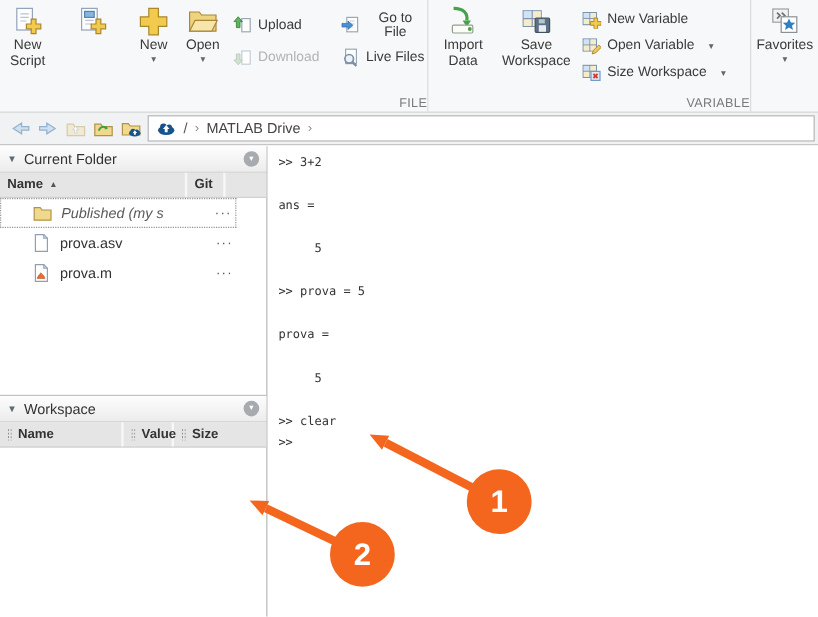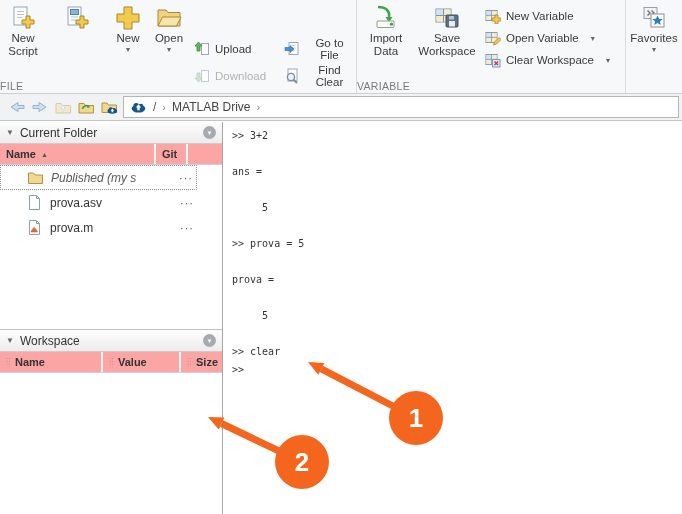--- a/index.html
+++ b/index.html
@@ -6,30 +6,30 @@
   .app{position:relative;width:682px;height:514px;overflow:hidden;
        font-family:"Liberation Sans",sans-serif;background:#fff;
        -webkit-font-smoothing:antialiased;}
   
   .toolstrip{position:absolute;left:0;top:0;width:682px;height:93px;
              background:#f7f8f9;border-bottom:1px solid #cfcfcf;display:flex;}
   .ts-section{position:relative;height:100%;border-right:1px solid #dcdcdc;}
   .ts-section.file{width:356px;}
   .ts-section.variable{width:268px;}
   .ts-section.favs{flex:1;border-right:none;}
-  .ts-label{position:absolute;bottom:1px;left:0;width:100%;text-align:left;
+  .ts-label{position:absolute;bottom:1px;left:0;width:100%;text-align:right;
             font-size:10.5px;color:#7a7a7a;letter-spacing:.3px;}
   .ts-row{display:flex;align-items:flex-start;height:74px;padding-top:3px;}
   .big-btn{display:flex;flex-direction:column;align-items:center;gap:1px;
            font-size:11.5px;line-height:13px;color:#3a3a3a;text-align:center;
            background:none;border:none;padding:2px 1px 0 1px;cursor:pointer;
            font-family:inherit;}
   .big-btn .caret{font-size:8px;color:#666;line-height:8px;}
   .stack{display:flex;flex-direction:column;}
-  .stack.two{padding-top:9px;gap:9px;margin-top:28px;}
+  .stack.two{padding-top:9px;gap:9px;}
   .stack.three{padding-top:4px;gap:4px;}
   .small-btn{display:flex;align-items:center;gap:5px;font-size:11.5px;color:#3a3a3a;
              background:none;border:none;padding:0;cursor:pointer;font-family:inherit;height:18px;}
   .small-btn.disabled{color:#b3b3b3;cursor:default;}
   .small-btn .caret{font-size:8px;color:#666;margin-left:7px;}
   
   .navbar{position:absolute;left:0;top:94px;width:682px;height:27px;background:#f1f2f3;
           border-bottom:1px solid #c6c6c6;display:flex;align-items:center;padding-left:5px;box-sizing:border-box;}
   .nav-btn{width:23px;height:20px;display:flex;align-items:center;justify-content:center;
            background:none;border:none;padding:0;cursor:pointer;}
@@ -40,36 +40,36 @@
   
   .left-panel{position:absolute;left:0;top:122px;width:222px;bottom:0;background:#fff;
               border-right:1px solid #a6a6a6;box-sizing:content-box;}
   .panel-header{height:21px;background:linear-gradient(#fdfdfd,#ececec);
                 border-bottom:1px solid #ccc;display:flex;align-items:center;
                 padding:0 6px;gap:6px;}
   .panel-header .tri{font-size:8px;color:#5f6a72;}
   .panel-header .ttl{font-size:12px;color:#333;}
   .opt-circle{margin-left:auto;width:13px;height:13px;border-radius:50%;background:#a7abb0;
               color:#fff;font-size:7px;line-height:13px;text-align:center;border:none;padding:0;cursor:pointer;}
-  .col-row{display:flex;height:20px;background:#fca5a5;border-bottom:1px solid #d0d0d0;
+  .col-row{display:flex;height:20px;background:#e5e5e5;border-bottom:1px solid #d0d0d0;
            font-size:11px;font-weight:bold;color:#333;}
   .col-cell{display:flex;align-items:center;padding-left:6px;border-right:2px solid #f7f7f7;box-sizing:border-box;}
   .cf-name{flex:1;gap:5px;}
   .cf-git{width:32px;}
   .cf-blank{width:34px;border-right:none;}
   .sort{font-size:7px;color:#555;}
   .file-row{display:flex;align-items:center;height:25px;width:197px;box-sizing:border-box;
             padding-left:26px;gap:7px;font-size:12px;color:#333;cursor:default;}
   .file-row.selected{border:1px dotted #949494;}
   .file-row .fname{flex:1;white-space:nowrap;overflow:hidden;}
   .file-row .fname.italic{font-style:italic;color:#5a5a5a;}
   .row-menu{color:#555;font-size:11px;letter-spacing:1px;margin-right:3px;cursor:pointer;background:none;border:none;padding:0;}
   .ws-panel{position:absolute;left:0;top:207px;width:222px;}
   .ws-cell-name{width:103px;}
-  .ws-cell-value{width:78px;}
+  .ws-cell-value{width:42px;}
   .ws-cell-size{flex:1;border-right:none;}
   .drag-dots{width:4px;height:10px;margin-right:5px;flex:none;
              background-image:radial-gradient(#8d8d8d 38%,transparent 42%);
              background-size:2.2px 2.9px;}
   
   .command-window{position:absolute;left:223px;top:122px;right:0;bottom:0;background:#fff;
                   padding:5px 0 0 9px;font-family:"DejaVu Sans Mono",monospace;
                   font-size:10px;color:#333;cursor:text;}
   .cmd-line{height:18px;line-height:18px;white-space:pre;}
   
@@ -164,21 +164,21 @@
             <span>Go to File</span>
           </button>
           <button class="small-btn">
             <span>
                 <svg width="16" height="16" viewBox="0 0 16 16">
                   <rect x="4" y="1" width="9" height="12" fill="#fff" stroke="#9aa8ba"></rect>
                   <circle cx="7" cy="9" r="3.6" fill="#eaf2fa" stroke="#7e8ea0" stroke-width="1.4"></circle>
                   <path d="M9.6 11.6L13 15" stroke="#7e8ea0" stroke-width="2"></path>
                 </svg>
               </span>
-            <span>Find Clear</span>
+            <span>Live Files</span>
           </button>
         </div>
       </div>
       <div class="ts-label">FILE</div>
     </div>
 
     <div class="ts-section variable">
       <div class="ts-row" style="padding-left:4px">
         <button class="big-btn" style="width:50px">
           <span>
@@ -243,21 +243,21 @@
                   <rect x="1" y="2.5" width="11" height="10" fill="#fff" stroke="#7f93ad"></rect>
                   <rect x="1.4" y="2.9" width="5" height="4.3" fill="#cfe3f5"></rect>
                   <rect x="6.9" y="2.9" width="4.7" height="4.3" fill="#f6ecc6"></rect>
                   <rect x="1.4" y="7.6" width="5" height="4.5" fill="#f6ecc6"></rect>
                   <rect x="6.9" y="7.6" width="4.7" height="4.5" fill="#f6ecc6"></rect>
                   <path d="M1 7.4h11M6.5 2.5v10" stroke="#7f93ad" fill="none" stroke-width=".8"></path>
                   <rect x="7.5" y="7.5" width="7.5" height="7.5" fill="#ddebf7" stroke="#6f9cc9"></rect>
                   <path d="M9.5 9.5l3.5 3.5M13 9.5l-3.5 3.5" stroke="#d23b2e" stroke-width="1.5"></path>
                 </svg>
               </span>
-            <span>Clear Workspace</span>
+            <span>Size Workspace</span>
             <span class="caret">▾</span>
           </button>
         </div>
       </div>
       <div class="ts-label">VARIABLE</div>
     </div>
 
     <div class="ts-section favs">
       <div class="ts-row" style="justify-content:flex-start;width:100%">
         <button class="big-btn" style="width:56px">

